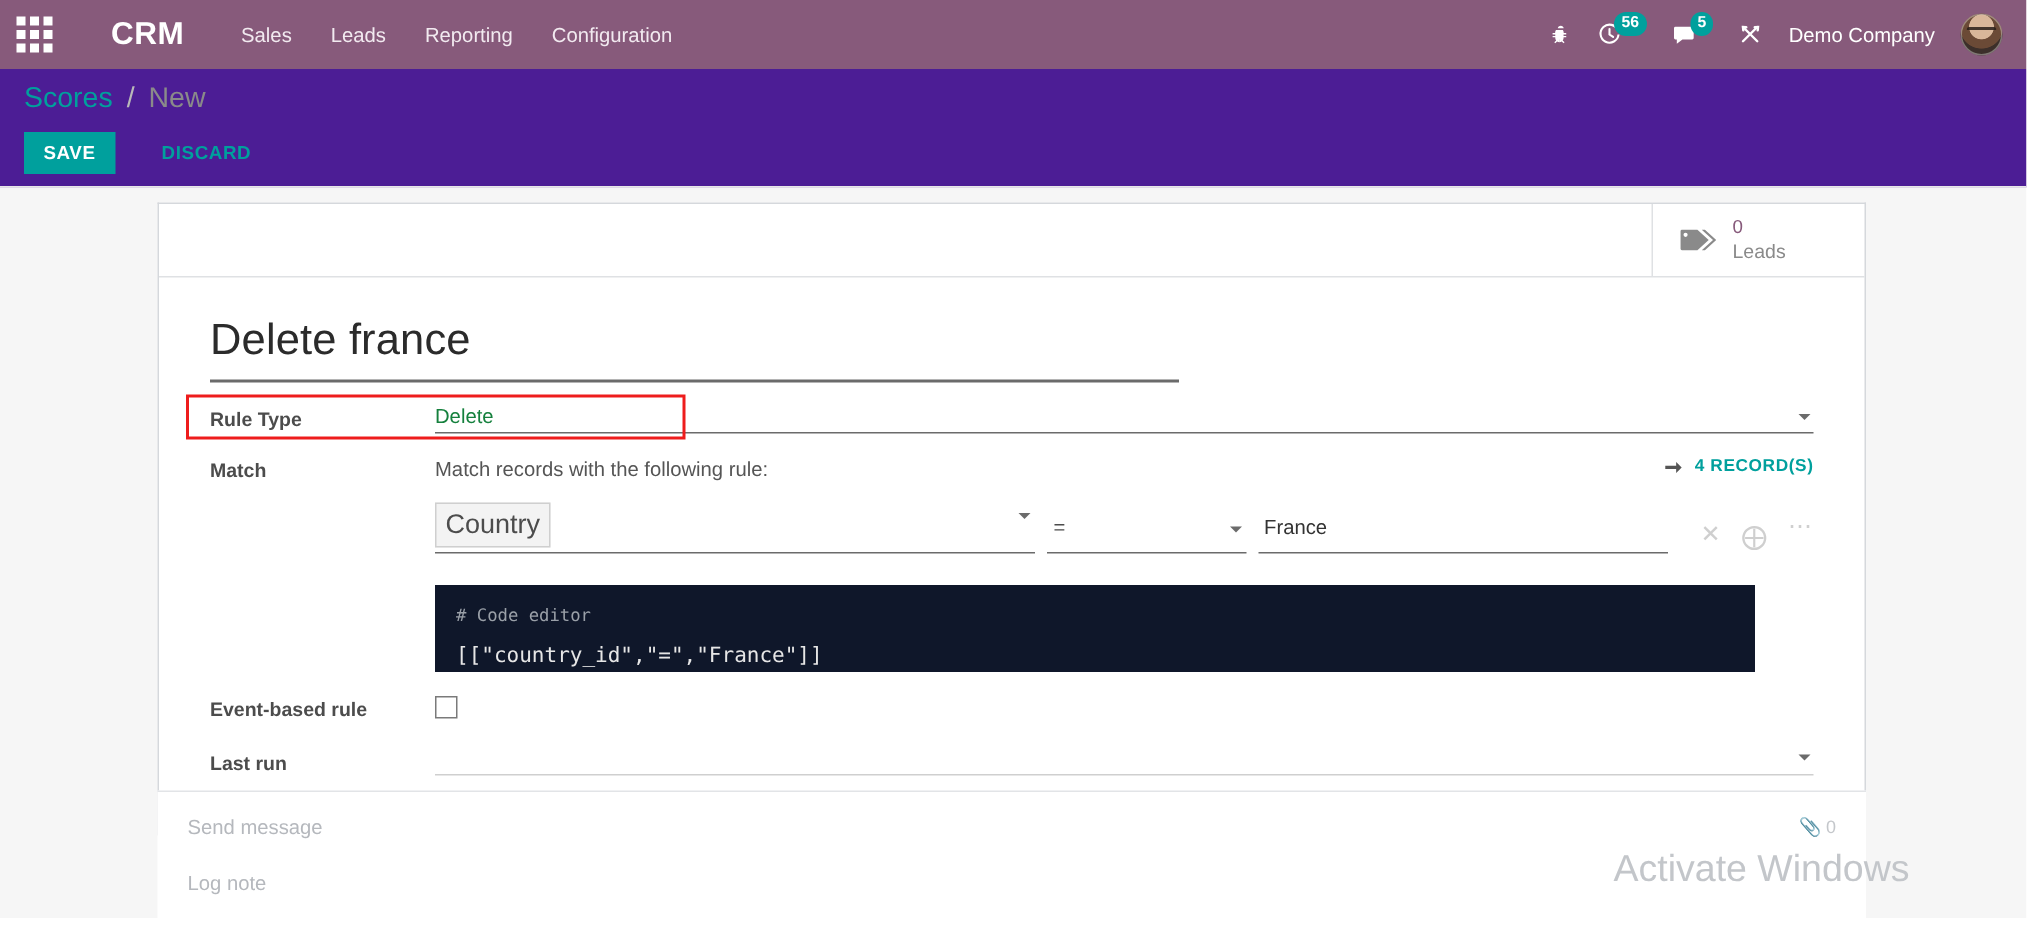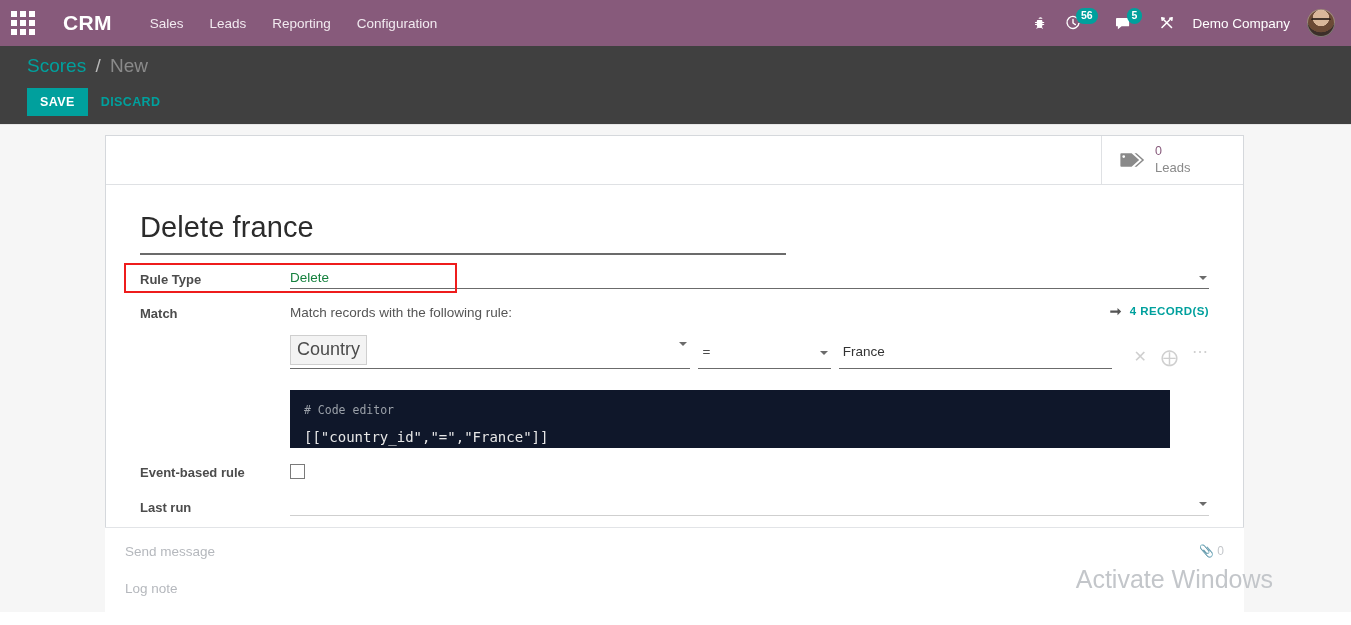--- a/index.html
+++ b/index.html
@@ -33,21 +33,21 @@
     grid-template-rows: repeat(3, 6px);
     gap: 3px;
   }
   .apps-grid i { background: #ffffff; display: block; width: 6px; height: 6px; }
 
   .brand {
     color: #ffffff;
     font-size: 21px;
     font-weight: bold;
     letter-spacing: .3px;
-    margin-left: 17px;
+    margin-left: 28px;
     margin-right: 38px;
     cursor: pointer;
   }
   .menu-items { display: flex; align-items: center; gap: 26px; }
   .menu-items .menu-item {
     color: #f2eaf0;
     font-size: 13.5px;
     cursor: pointer;
     white-space: nowrap;
   }
@@ -97,34 +97,34 @@
   .avatar::after {
     content: "";
     position: absolute;
     left: 4px; right: 4px; top: 9px; height: 5px;
     border-top: 2px solid rgba(40,30,25,.85);
     border-radius: 2px;
   }
 
   
   .control-panel {
-    background: #404040;
-    padding: 10px 27px 8px;
+    background: #4c1d95;
+    padding: 10px 16px 8px;
     border-bottom: 1px solid #e7e7e7;
   }
   .breadcrumb {
     font-size: 19px;
     margin-bottom: 11px;
     line-height: 1.1;
   }
   .breadcrumb .crumb-link { color: #00a09d; cursor: pointer; }
   .breadcrumb .crumb-sep { color: #b9b9b9; margin: 0 4px; }
   .breadcrumb .crumb-active { color: #8a8a8a; }
 
-  .btn-row { display: flex; align-items: center; gap: 5px; }
+  .btn-row { display: flex; align-items: center; gap: 23px; }
   .btn-save {
     background: #00a09d;
     color: #ffffff;
     border: none;
     font-size: 12.5px;
     font-weight: bold;
     letter-spacing: .4px;
     padding: 7px 13px;
     cursor: pointer;
     font-family: inherit;

